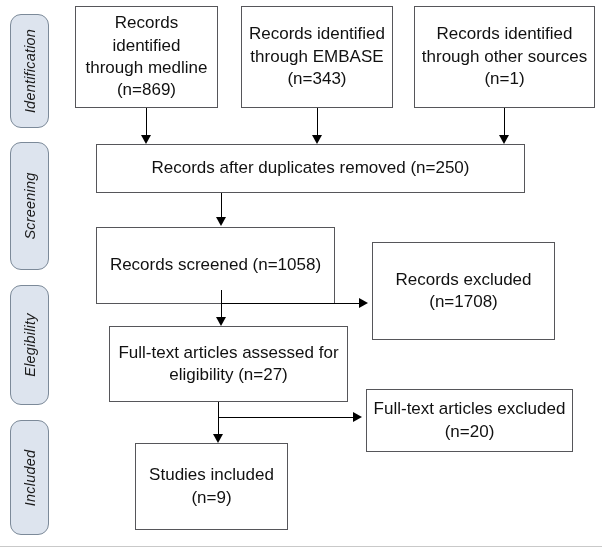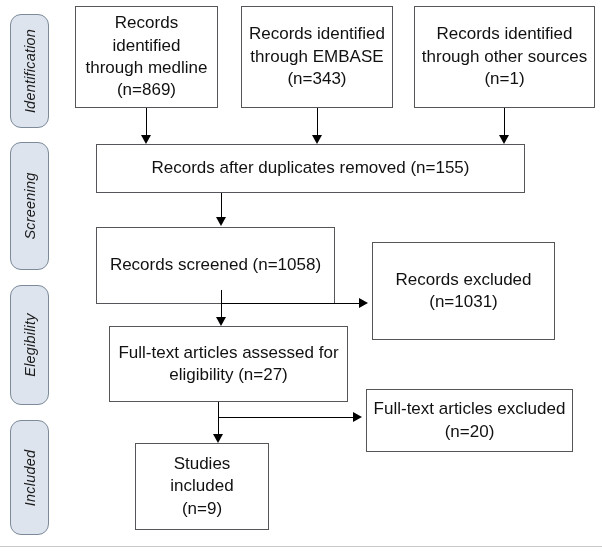--- a/index.html
+++ b/index.html
@@ -131,33 +131,33 @@
   <div class="vline" style="left:146px; top:108px; height:28px;"></div>
   <div class="arrow-down" style="left:141px; top:135px;"></div>
 
   <div class="vline" style="left:317px; top:108px; height:28px;"></div>
   <div class="arrow-down" style="left:312px; top:135px;"></div>
 
   <div class="vline" style="left:504px; top:108px; height:28px;"></div>
   <div class="arrow-down" style="left:499px; top:135px;"></div>
 
   <div class="fbox" style="left:96px; top:144px; width:429px; height:49px;">
-    <span class="txt">Records after duplicates removed (n=155)</span>
+    <span class="txt">Records after duplicates removed (n=250)</span>
   </div>
 
   <div class="vline" style="left:221px; top:193px; height:25px;"></div>
   <div class="arrow-down" style="left:216px; top:217px;"></div>
 
   <div class="fbox" style="left:96px; top:227px; width:239px; height:77px;">
     <span class="txt">Records screened (n=1058)</span>
   </div>
 
   <div class="fbox" style="left:372px; top:242px; width:183px; height:98px;">
     <span class="txt">Records excluded
-(n=1031)</span>
+(n=1708)</span>
   </div>
 
   <div class="vline" style="left:221px; top:290px; height:28px;"></div>
   <div class="arrow-down" style="left:216px; top:317px;"></div>
 
   <div class="hline" style="left:222px; top:303px; width:138px;"></div>
   <div class="arrow-right" style="left:359px; top:298px;"></div>
 
   <div class="fbox" style="left:96px; top:326px; width:239px; height:76px;margin-left:13px;">
     <span class="txt">Full-text articles assessed for
@@ -168,20 +168,20 @@
     <span class="txt">Full-text articles excluded
 (n=20)</span>
   </div>
 
   <div class="vline" style="left:218px; top:402px; height:34px;"></div>
   <div class="arrow-down" style="left:213px; top:434px;"></div>
 
   <div class="hline" style="left:219px; top:417px; width:135px;"></div>
   <div class="arrow-right" style="left:353px; top:412px;"></div>
 
-  <div class="fbox" style="left:135px; top:443px; width:134px; height:87px;">
+  <div class="fbox" style="left:135px; top:443px; width:153px; height:87px;">
     <span class="txt">Studies included
 (n=9)</span>
   </div>
 
   <div class="baseline-rule" style="top:546px;"></div>
 
 </div>
 
 </body></html>

